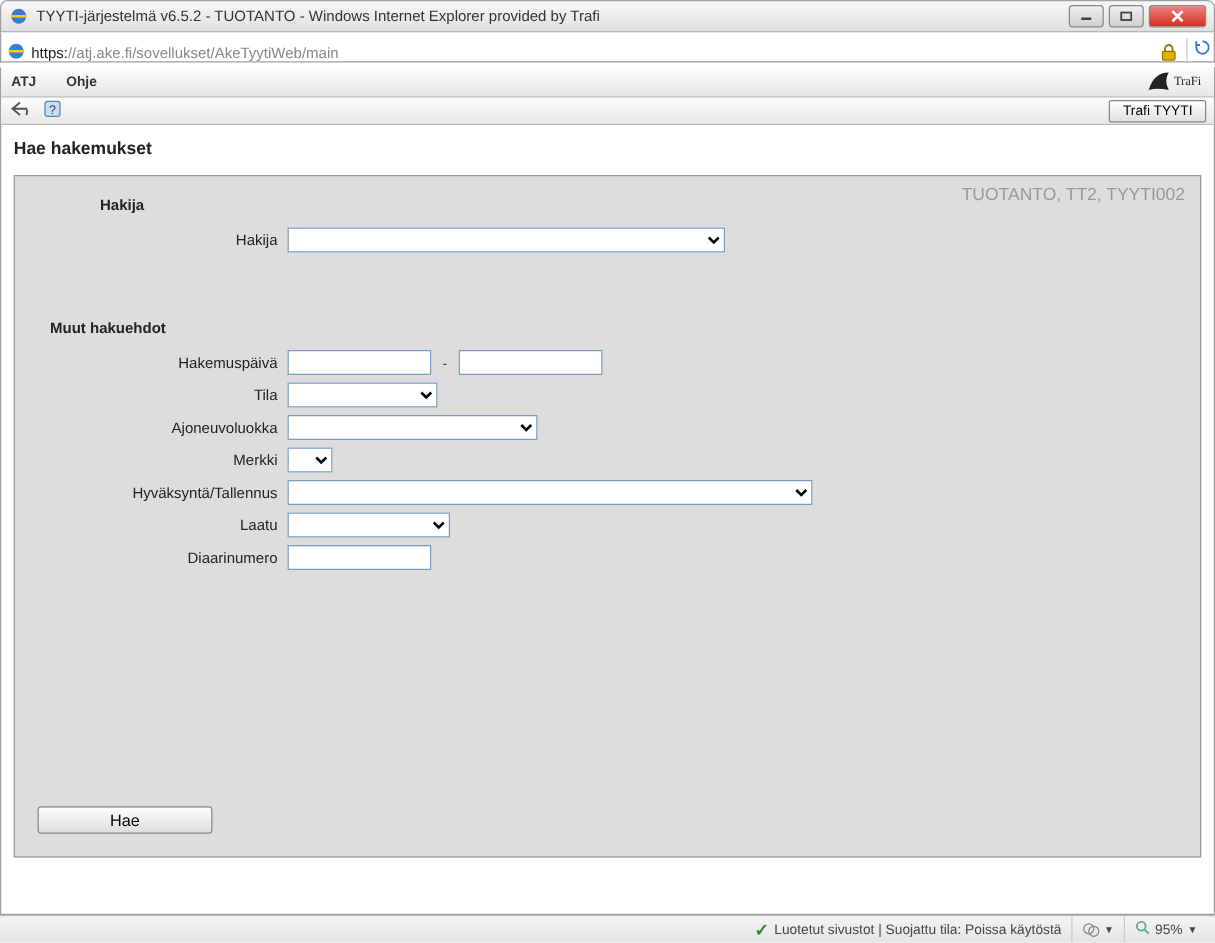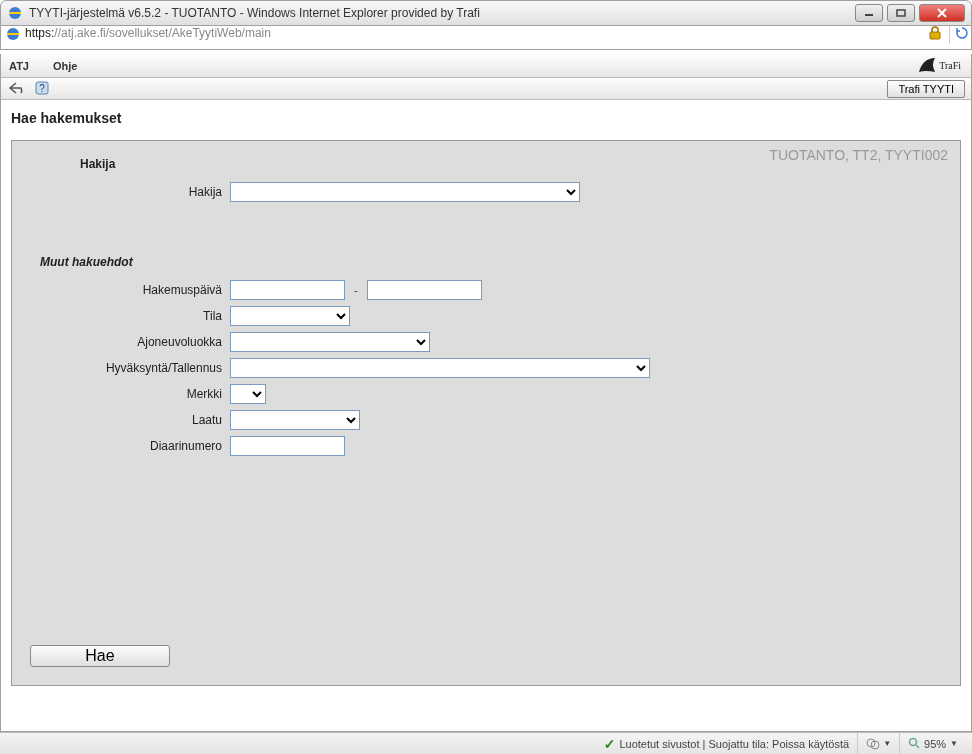--- a/index.html
+++ b/index.html
@@ -8,21 +8,21 @@
   
   .titlebar { height: 26px; background: linear-gradient(#f8f8f8, #e0e0e0); border: 1px solid #a0a0a0; display: flex; align-items: center; padding: 0 6px; border-radius: 6px 6px 0 0; }
   .titlebar .ie-icon { width: 16px; height: 16px; margin-right: 6px; }
   .titlebar .title { flex: 1; color: #333; font-size: 12px; }
   .win-btns { display: flex; gap: 4px; }
   .win-btn { width: 28px; height: 18px; border: 1px solid #888; border-radius: 3px; display:flex; align-items:center; justify-content:center; font-size:10px; }
   .win-min { background: linear-gradient(#f0f0f0,#d0d0d0); }
   .win-max { background: linear-gradient(#f0f0f0,#d0d0d0); }
   .win-close { background: linear-gradient(#f08080,#d03020); color:#fff; width:46px; }
 
-  .addrbar { height: 24px; border: 1px solid #a0a0a0; border-top:none; display:flex; align-items:flex-start; padding: 0 4px; background:#fff; }
+  .addrbar { height: 24px; border: 1px solid #a0a0a0; border-top:none; display:flex; align-items:flex-end; padding: 0 4px; background:#fff; }
   .addr-icon { width:16px; height:16px; margin-right:4px; }
   .addr-input { flex:1; font-size:12px; color:#555; }
   .addr-input .https { color:#222; }
   .addr-input .rest { color:#888; }
   .lock-icon { width:14px; height:14px; margin-left:6px; }
   .refresh-icon { width:18px; height:18px; margin-left:6px; border-left:1px solid #ccc; padding-left:5px; }
 
   .app-body { position:absolute; top:54px; left:0; right:0; bottom:22px; border:1px solid #a0a0a0; border-top:none; background:#fff; overflow:hidden; }
 
   .menubar { height: 24px; background: linear-gradient(#fdfdfd, #e6e6e6); border-bottom:1px solid #bbb; display:flex; align-items:center; padding:0 8px; position:relative; }
@@ -41,29 +41,29 @@
   .breadcrumbs .bold { font-weight:bold; color:#666; }
 
   .page-title { padding: 10px 10px 14px 10px; }
   .page-title h2 { font-size:14px; font-weight:bold; color:#222; }
 
   .panel { margin: 0 10px 10px 10px; border:1px solid #999; background:#ddd; padding:10px 18px 18px 18px; height: 546px; position:relative; }
   .env-tag { position:absolute; top:6px; right:12px; color:#999; font-size:14px; }
 
   .section-h { font-weight:bold; font-size:12px; color:#222; margin: 10px 0 8px 50px; }
   .section-h.first { margin-top:6px; }
-  .section-h.sub { margin-top: 50px; margin-left:10px;font-style:italic; }
+  .section-h.sub { margin-top: 50px; margin-left:10px; }
 
   .form-row { display:flex; align-items:center; height:26px; }
   .form-label { width:200px; text-align:right; padding-right:8px; color:#222; font-size:12px; }
   .form-ctrl select, .form-ctrl input[type=text] { border:1px solid #7a9ac0; background:#fff; font-size:12px; padding:1px 2px; height:20px; }
   .form-ctrl .dash { margin:0 6px; color:#333; }
 
   .btn-row { position:absolute; bottom:18px; left:18px; display:flex; gap:10px; }
-  .btn { width:140px; height:22px; background:linear-gradient(#fdfdfd,#dedede); border:1px solid #888; border-radius:3px; font-size:16px; }
+  .btn { width:140px; height:22px; background:linear-gradient(#fdfdfd,#dedede); border:1px solid #888; border-radius:3px; font-size:13px; }
 
   
   .statusbar { position:absolute; bottom:0; left:0; right:0; height:22px; background:linear-gradient(#f4f4f4,#e4e4e4); border-top:1px solid #bbb; display:flex; align-items:center; font-size:11px; color:#444; padding:0 6px; }
   .statusbar .seg { display:flex; align-items:center; border-left:1px solid #ccc; padding:0 8px; height:100%; }
   .statusbar .seg.first { border-left:none; flex:1; justify-content:flex-end; margin-right:0; }
   .check-icon { color:#2a8a2a; font-weight:bold; margin-right:4px; font-size:14px; }
   .zoom-mag { margin-right:4px; }
   .zoom-drop { margin-left:4px; font-size:8px; }
 </style>
 </head>
@@ -180,27 +180,27 @@
       <div class="form-label">Tila</div>
       <div class="form-ctrl"><select style="width:120px"><option></option></select></div>
     </div>
 
     <div class="form-row">
       <div class="form-label">Ajoneuvoluokka</div>
       <div class="form-ctrl"><select style="width:200px"><option></option></select></div>
     </div>
 
     <div class="form-row">
+      <div class="form-label">Merkki</div>
+      <div class="form-ctrl"><select style="width:36px"><option></option></select></div>
+    </div>
+
+    <div class="form-row">
       <div class="form-label">Hyväksyntä/Tallennus</div>
       <div class="form-ctrl"><select style="width:420px"><option></option></select></div>
-    </div>
-
-    <div class="form-row">
-      <div class="form-label">Merkki</div>
-      <div class="form-ctrl"><select style="width:36px"><option></option></select></div>
     </div>
 
     <div class="form-row">
       <div class="form-label">Laatu</div>
       <div class="form-ctrl"><select style="width:130px"><option></option></select></div>
     </div>
 
 
     <div class="form-row">
       <div class="form-label">Diaarinumero</div>

